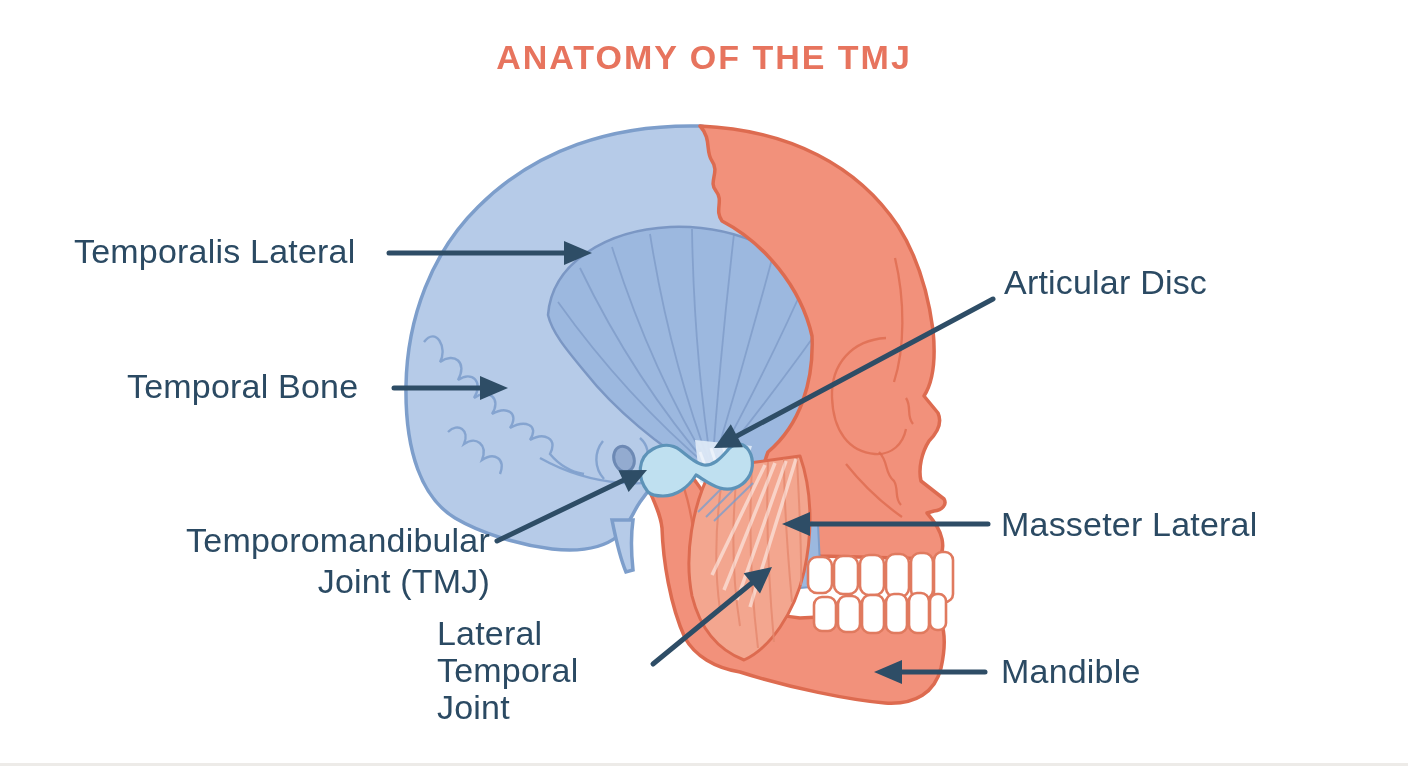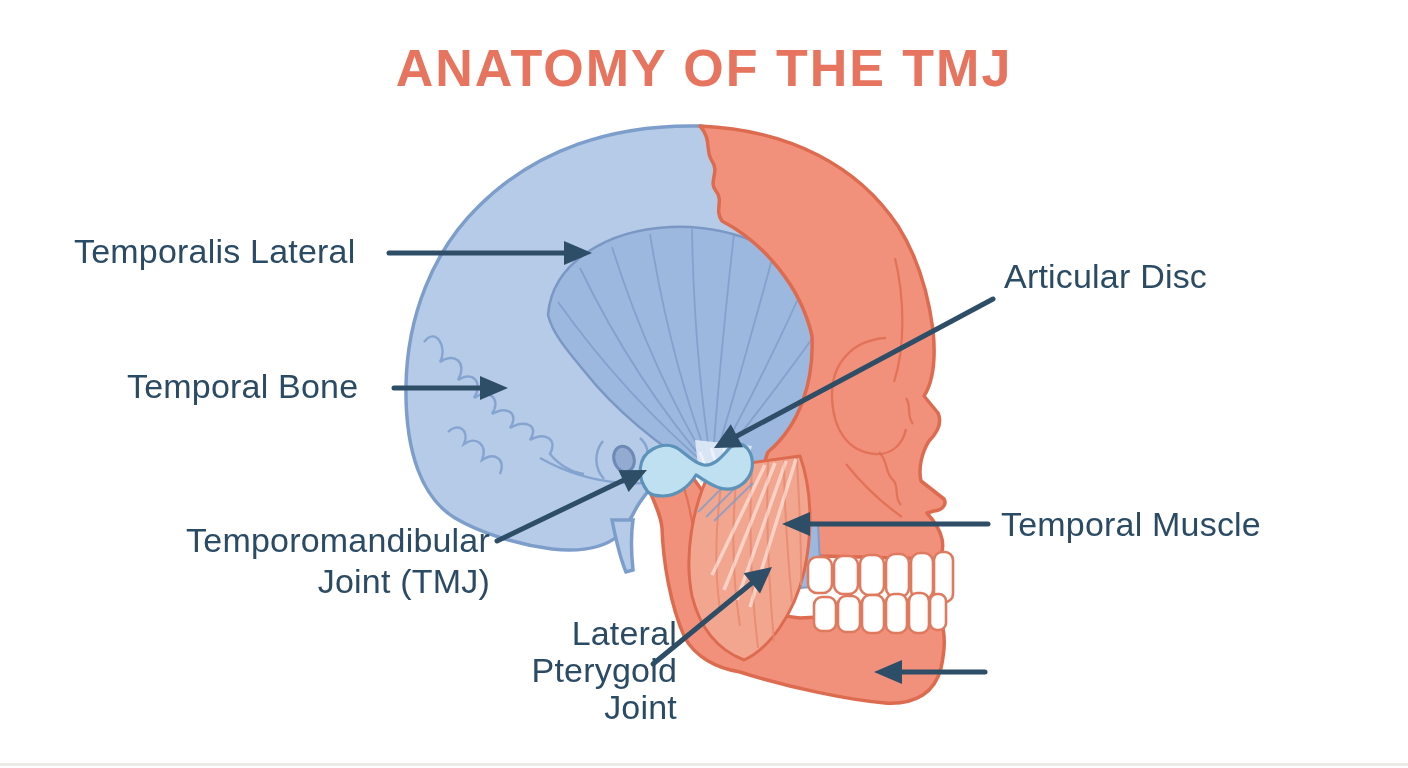--- a/index.html
+++ b/index.html
@@ -1,27 +1,27 @@
 <!DOCTYPE html>
 <html style="--background: #FFFFFF; --title: #E7745E; --label-text: #2B4A63; --leader-line: #2E4D66; --cranium-fill: #B6CBE8; --cranium-stroke: #7D9ECB; --temporalis-fill: #9CB8DF; --temporalis-striation: #7B97C4; --face-fill: #F2917B; --face-stroke: #DD6B50; --masseter-fill: #F3A68F; --masseter-striation: #E58A70; --disc-fill: #BFE0F0; --disc-stroke: #5D93B8; --teeth-fill: #FFFFFF; --teeth-stroke: #E07A5F; --ear-fill: #93ABD0; --ear-stroke: #6D89B4; --bottom-edge: #E8E6E2;"><head>
 <meta charset="utf-8">
 <style>
   html,body{margin:0;padding:0;background:var(--background,#fff);width:1408px;height:768px;overflow:hidden;}
   .stage{position:relative;width:1408px;height:768px;background:var(--background,#fff);
          font-family:"Liberation Sans","DejaVu Sans",sans-serif;}
   .title{position:absolute;left:0;right:0;top:38px;text-align:center;
-         font-size:52px;font-weight:800;letter-spacing:2px;color:var(--title,#E7745E);}
+         font-size:34px;font-weight:800;letter-spacing:2px;color:var(--title,#E7745E);}
   .label{position:absolute;font-size:34px;font-weight:500;color:var(--label-text,#2B4A63);
          letter-spacing:.2px;line-height:1.16;white-space:nowrap;}
   .label .ln{display:block;}
   #lbl-temporalis{left:74px;top:232px;}
   #lbl-temporal-bone{left:127px;top:367px;}
   #lbl-tmj{left:140px;top:520px;width:350px;text-align:right;line-height:41px;}
-  #lbl-lateral{left:437px;top:615px;width:240px;text-align:right;line-height:37px;}
-  #lbl-articular{left:1004px;top:257px;text-align:right;}
+  #lbl-lateral{left:437px;top:615px;width:240px;text-align:left;line-height:37px;}
+  #lbl-articular{left:1004px;top:263px;text-align:right;}
   #lbl-masseter{left:1001px;top:505px;}
   #lbl-mandible{left:1001px;top:652px;}
   svg{position:absolute;left:0;top:0;}
   .cranium{fill:var(--cranium-fill,#B6CBE8);stroke:var(--cranium-stroke,#7D9ECB);stroke-width:3.5;}
   .cran-detail{fill:none;stroke:var(--cranium-stroke,#7D9ECB);stroke-width:2.4;opacity:.85;}
   .fan{fill:var(--temporalis-fill,#9CB8DF);stroke:var(--temporalis-striation,#7B97C4);stroke-width:2.5;}
   .fan-stria{fill:none;stroke:var(--temporalis-striation,#7B97C4);stroke-width:1.8;opacity:.7;}
   .tendon-patch{fill:#DCE8F6;opacity:.95;}
   .tendon-stria{stroke:#EDF3FB;stroke-width:3;opacity:.9;fill:none;}
   .face{fill:var(--face-fill,#F2917B);stroke:var(--face-stroke,#DD6B50);stroke-width:3.5;}
@@ -200,23 +200,24 @@
 
   <div class="label" id="lbl-tmj">
     <span class="ln">Temporomandibular</span>
     <span class="ln">Joint (TMJ)</span>
   </div>
 
   <div class="label" id="lbl-temporal-bone">Temporal Bone</div>
 
   <div class="label" id="lbl-lateral">
     <span class="ln">Lateral</span>
-    <span class="ln">Pterygoid</span>
+    <span class="ln">Temporal</span>
     <span class="ln">Joint</span>
   </div>
 
   <div class="label" id="lbl-articular">Articular Disc</div>
 
-  <div class="label" id="lbl-masseter">Temporal Muscle</div>
-
+  <div class="label" id="lbl-masseter">Masseter Lateral</div>
+
+  <div class="label" id="lbl-mandible">Mandible</div>
 
   <div class="bottom-edge"></div>
 </div>
 
 </body></html>

